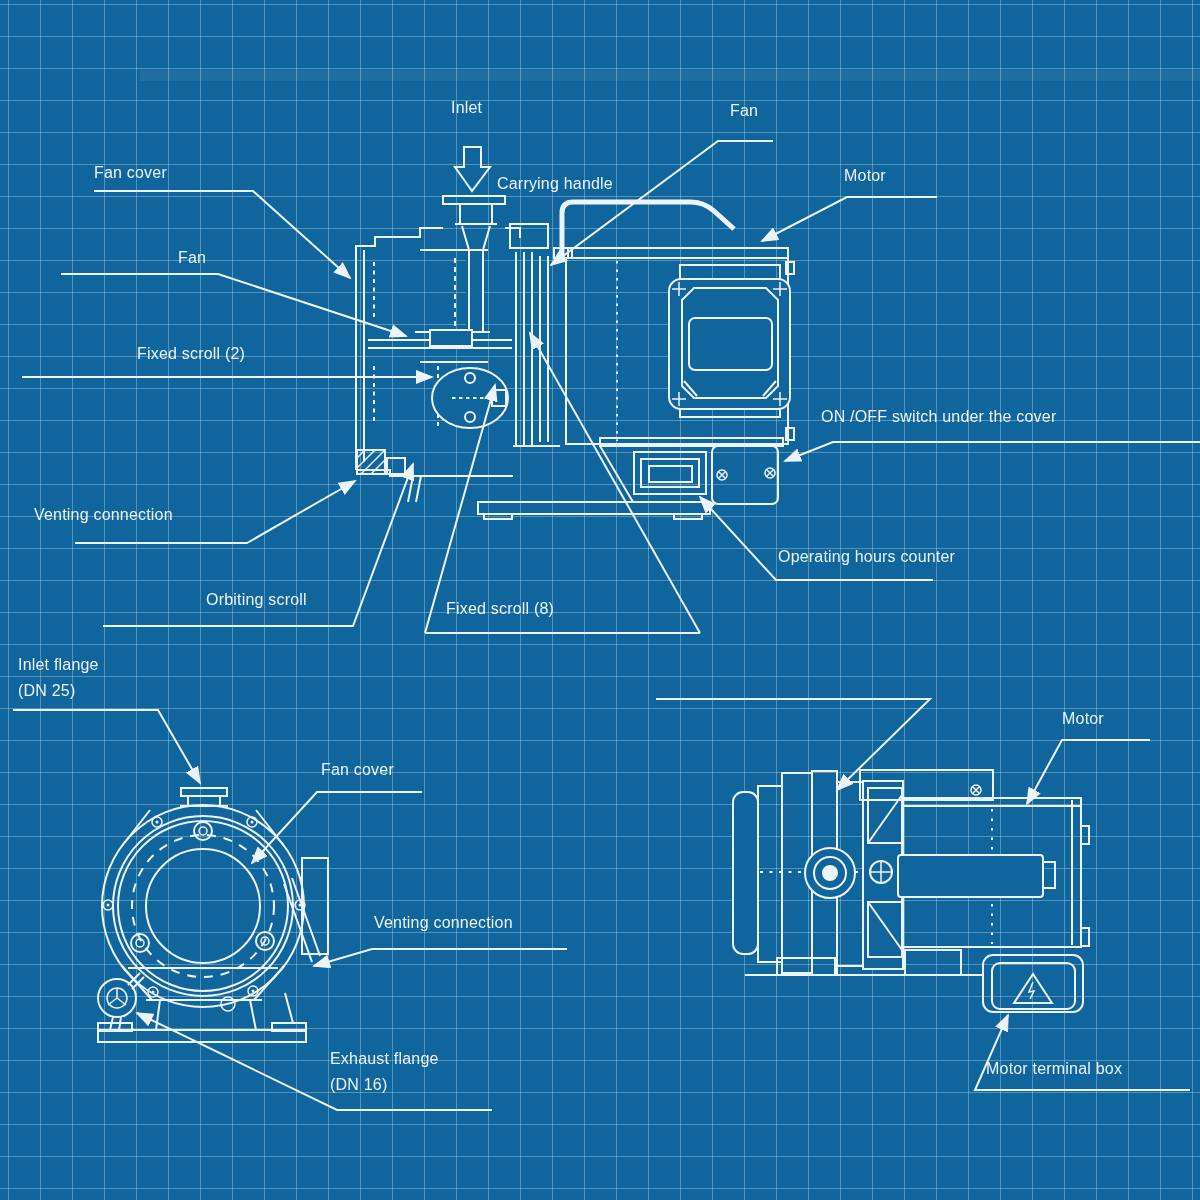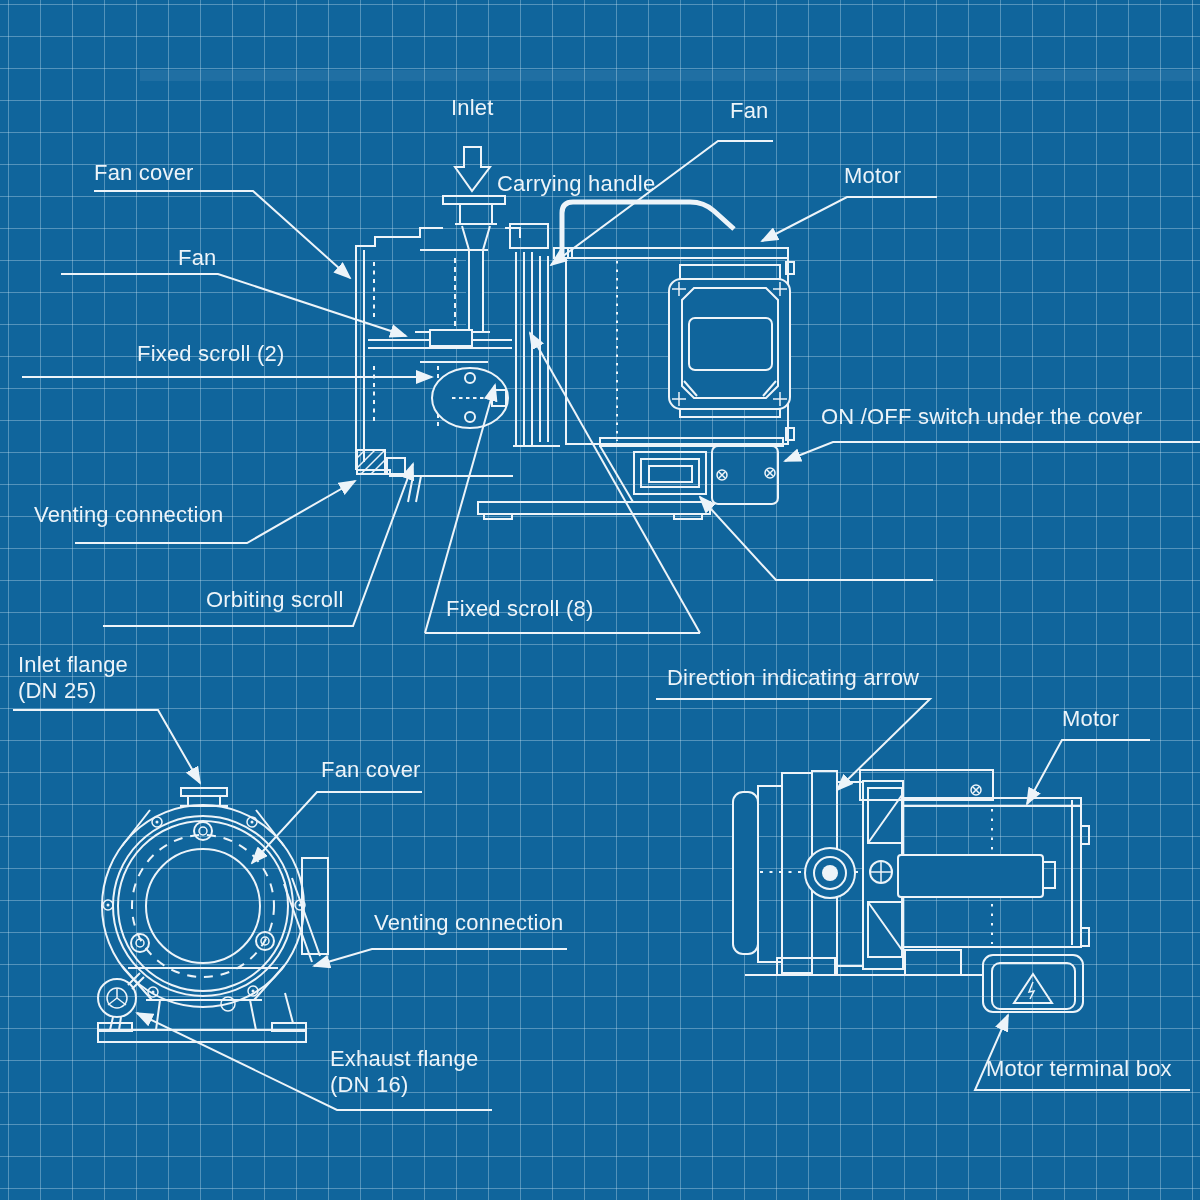--- a/index.html
+++ b/index.html
@@ -14,21 +14,21 @@
     background-position: 8px 0, 0 4px;
     font-family:"Liberation Sans", sans-serif;
   }
   .band{
     position:absolute;left:140px;top:70px;right:0;height:11px;
     background:rgba(255,255,255,0.07);
   }
   .lbl{
     position:absolute;
     color:#edf4f9;
-    font-size:22px;
+    font-size:16px;
     line-height:26px;
     white-space:nowrap;
     letter-spacing:0.2px;
   }
   .lbl.center{text-align:left;white-space:normal;}
   svg{position:absolute;left:0;top:0;}
   .ln{stroke:#edf4f9;stroke-width:2;fill:none;}
   .thin{stroke-width:1.5;}
   .thick{stroke-width:5;}
   .bgfill{fill:#10659c;stroke:#edf4f9;stroke-width:2;}
@@ -236,30 +236,30 @@
 
   <div class="lbl" style="left:451px;top:95px">Inlet</div>
   <div class="lbl" style="left:497px;top:171px">Carrying handle</div>
   <div class="lbl" style="left:94px;top:160px">Fan cover</div>
   <div class="lbl" style="left:178px;top:245px">Fan</div>
   <div class="lbl" style="left:730px;top:98px">Fan</div>
   <div class="lbl" style="left:844px;top:163px">Motor</div>
   <div class="lbl" style="left:137px;top:341px">Fixed scroll (2)</div>
   <div class="lbl" style="left:821px;top:404px">ON /OFF switch under the cover</div>
   <div class="lbl" style="left:34px;top:502px">Venting connection</div>
+  <div class="lbl" style="left:778px;top:544px">Operating hours counter</div>
   <div class="lbl" style="left:206px;top:587px">Orbiting scroll</div>
   <div class="lbl" style="left:446px;top:596px">Fixed scroll (8)</div>
 
   <div class="lbl center" style="left:18px;top:652px;width:160px">
     <div>Inlet flange</div>
     <div>(DN 25)</div>
   </div>
   <div class="lbl" style="left:321px;top:757px">Fan cover</div>
   <div class="lbl" style="left:374px;top:910px">Venting connection</div>
   <div class="lbl center" style="left:330px;top:1046px;width:170px">
     <div>Exhaust flange</div>
     <div>(DN 16)</div>
   </div>
 
-  <div class="lbl" style="left:667px;top:665px">Direction indicating arrow</div>
   <div class="lbl" style="left:1062px;top:706px">Motor</div>
   <div class="lbl" style="left:986px;top:1056px">Motor terminal box</div>
 </div>
 
 </body></html>

